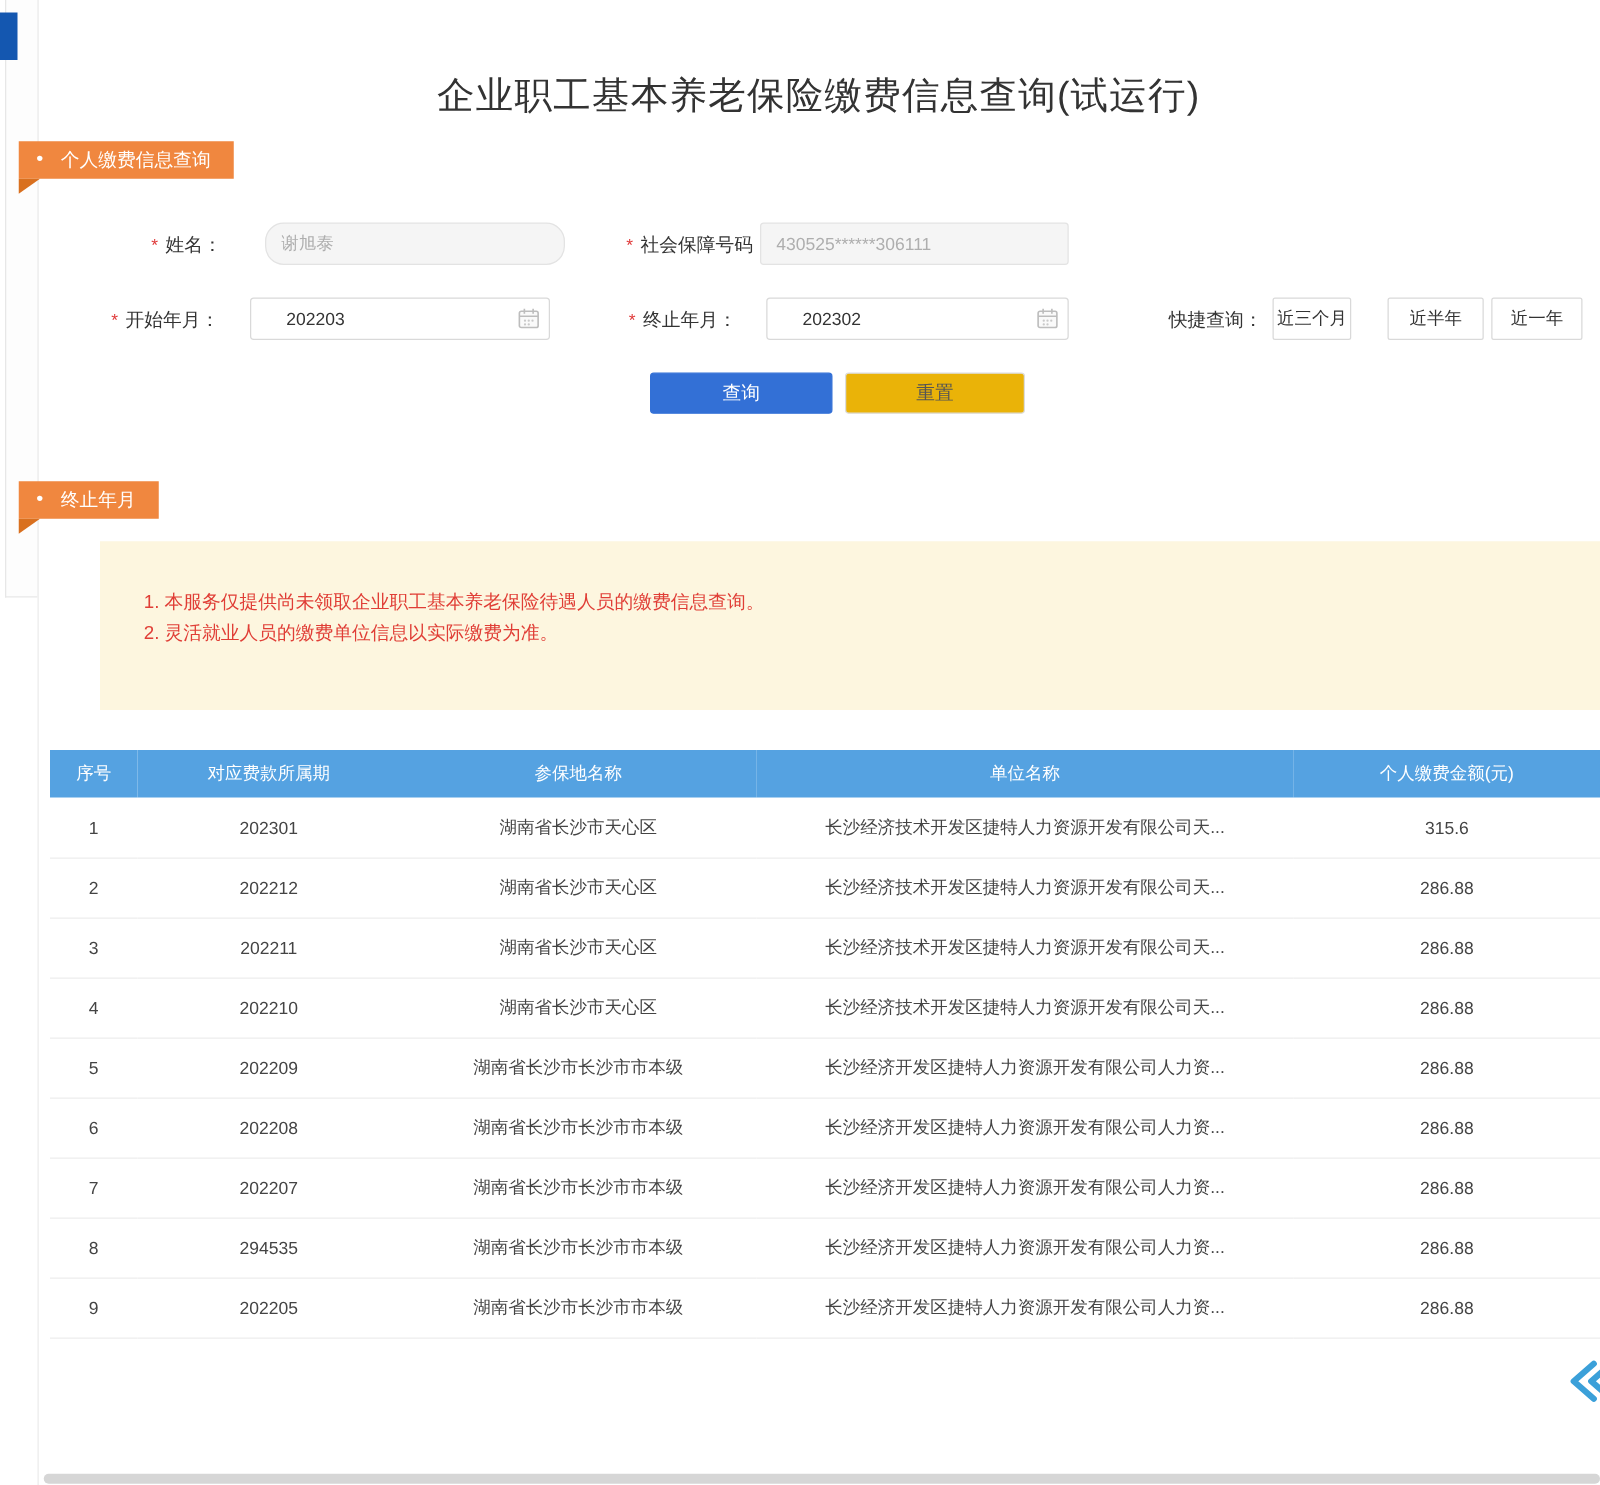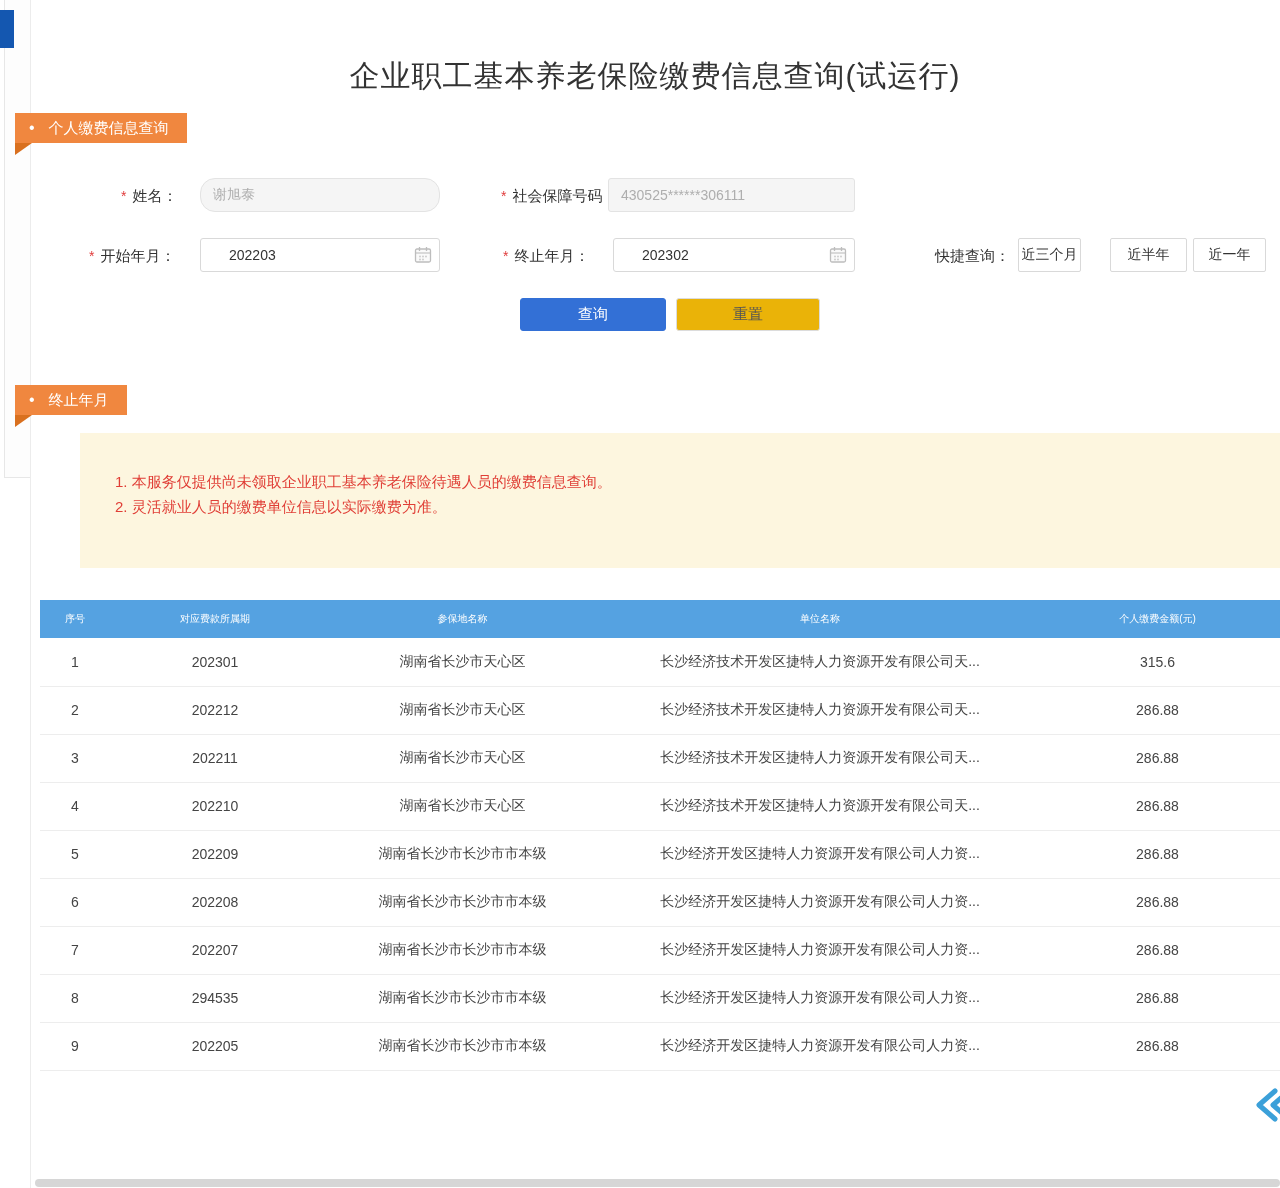--- a/index.html
+++ b/index.html
@@ -49,21 +49,21 @@
   .btn-plain { background:#eab308; border:1px solid #dcdcdc; color:#555; }
 
   
   .notice { position:absolute; left:40px; top:433px; width:1240px; height:135px;
     background:#fdf6df; padding:36px 20px 0 35px;margin-left:40px; }
   .notice p { font-size:15px; color:#e03e36; line-height:25px; }
 
   
   .pay-table { position:absolute; left:40px; top:600px; width:1240px;
     border-collapse:collapse; table-layout:fixed; }
-  .pay-table th { background:#55a2e1; color:#fff; font-weight:normal; font-size:10px;
+  .pay-table th { background:#55a2e1; color:#fff; font-weight:normal; font-size:14px;
     height:38px; text-align:center; }
   .pay-table td { height:48px; text-align:center; font-size:14px; color:#444;
     border-bottom:1px solid #ededed; overflow:hidden; white-space:nowrap; }
   .col-0{width:70px} .col-1{width:210px} .col-2{width:285px} .col-3{width:430px} .col-4{width:245px}
 
   
   .collapse-icon { position:absolute; left:1253px; top:1083px; width:44px; height:44px; cursor:pointer; }
 
   
   .h-scrollbar { position:absolute; left:35px; top:1179px; width:1245px; height:8px;
@@ -80,21 +80,21 @@
   <div class="page-title">企业职工基本养老保险缴费信息查询(试运行)</div>
 
   <div class="ribbon ribbon-query">
     <span class="dot">•</span>
     <span>个人缴费信息查询</span>
   </div>
 
   <div class="field-label" style="left:121px; top:187px;">
     <span class="req">*</span><span>姓名：</span>
   </div>
-  <input class="txt-input" style="left: 200px; top: 178px; width: 240px; border-radius: 15px;" disabled="" value="谢旭泰">
+  <input class="txt-input" style="left: 212px; top: 178px; width: 240px; border-radius: 15px;" disabled="" value="谢旭泰">
 
   <div class="field-label" style="left:466px; top:187px;margin-left:35px;">
     <span class="req">*</span><span>社会保障号码：</span>
   </div>
   <input class="txt-input" style="left: 608px; top: 178px; width: 247px;" disabled="" value="430525******306111">
 
   <div class="field-label" style="left:89px; top:247px;">
     <span class="req">*</span><span>开始年月：</span>
   </div>
   <div class="date-wrap" style="left:200px; top:238px; width:240px;">

